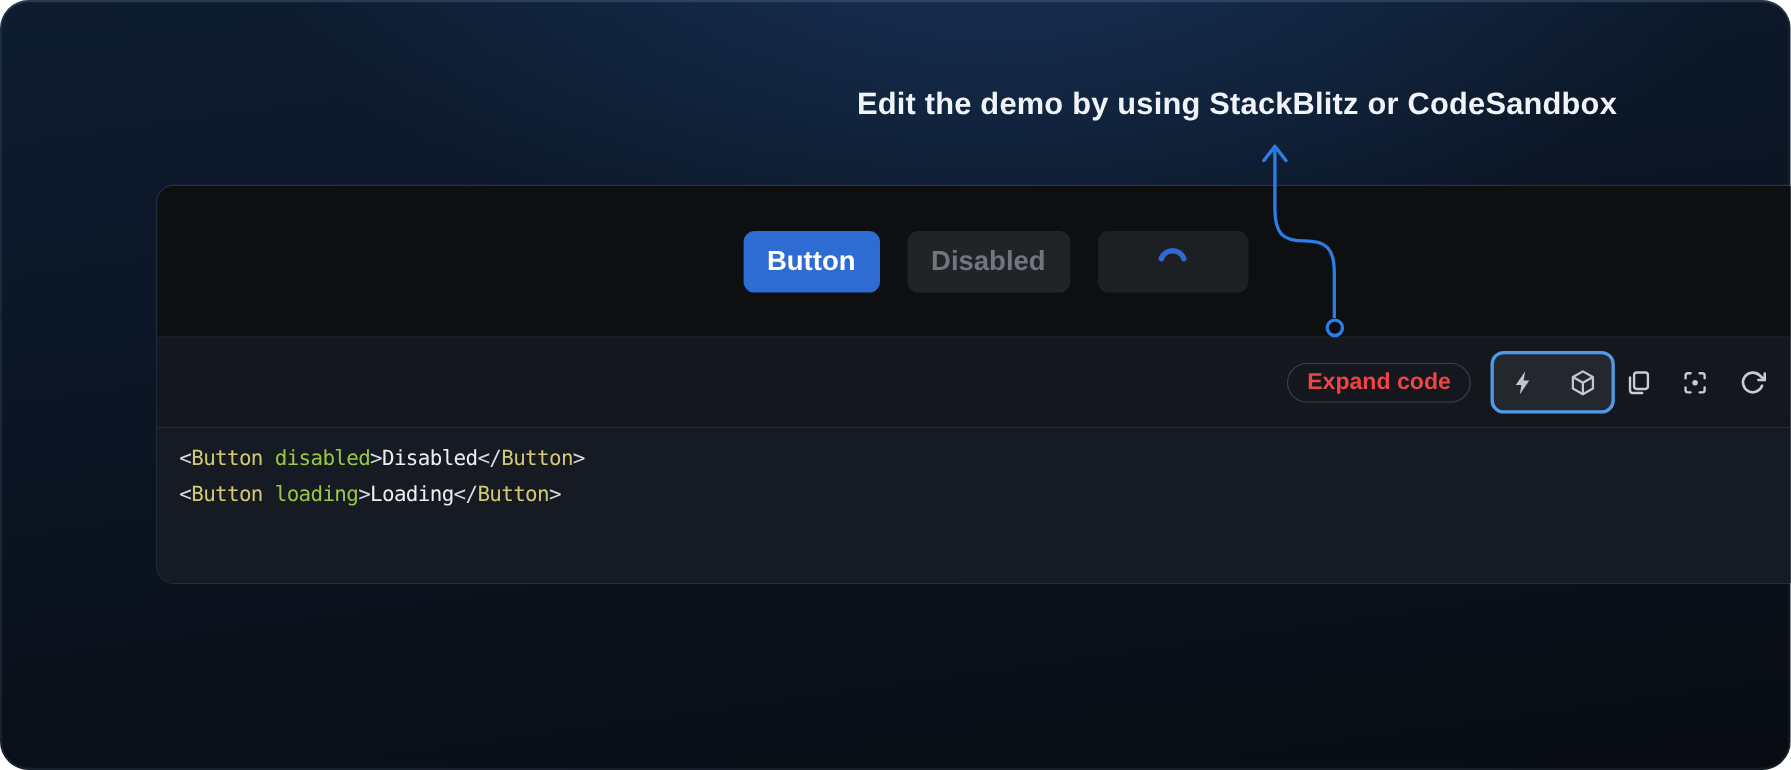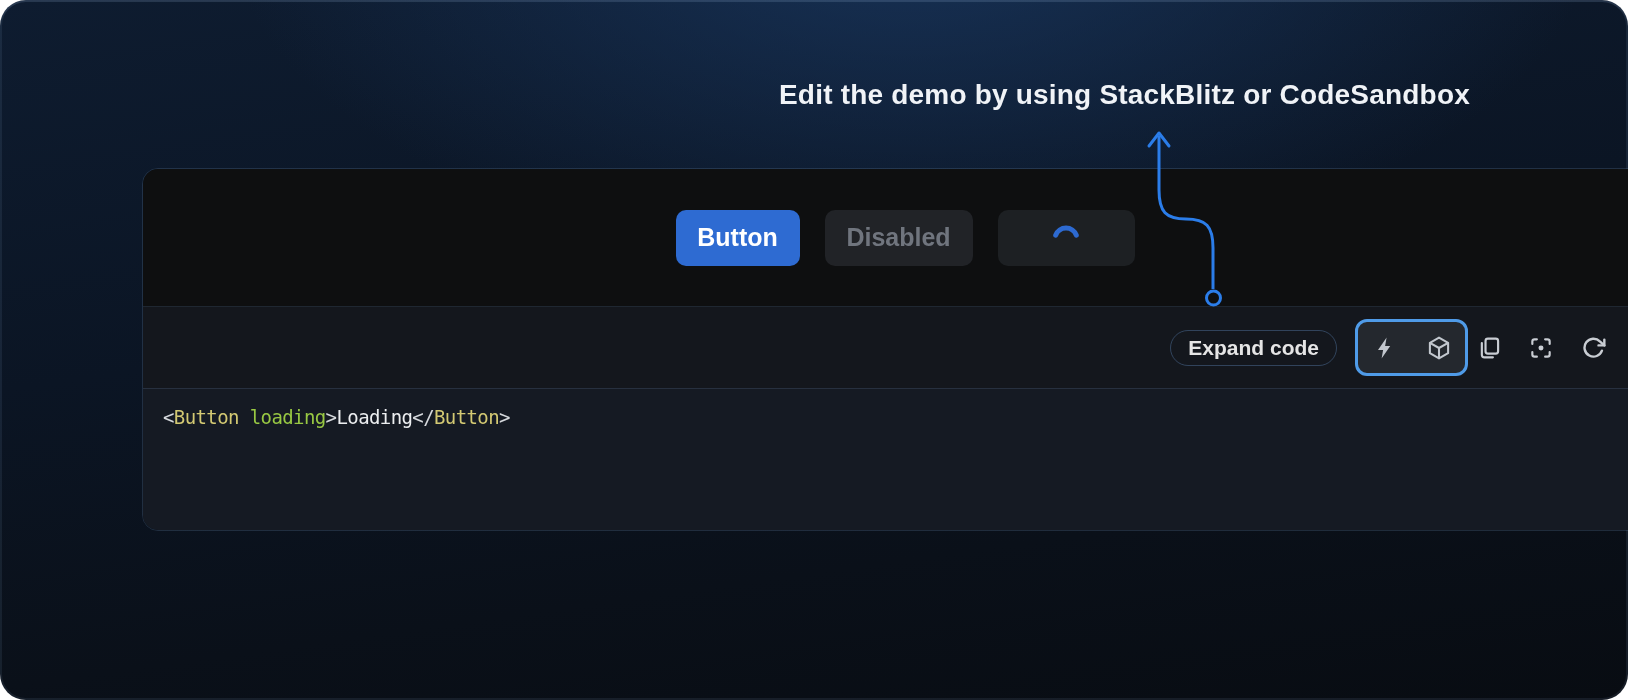--- a/index.html
+++ b/index.html
@@ -32,21 +32,21 @@
   .btn-disabled{width:148px;background:#212327;color:#70757e;margin-right:25px;}
   .btn-loading{width:137px;background:#1d2023;cursor:pointer;}
   .spinner{width:28px;height:28px;margin-top:-10px;}
   
   .demo-toolbar{
     height:82px;background:#14171d;border-top:1px solid #1f2731;box-sizing:border-box;
     display:flex;align-items:center;justify-content:flex-end;padding-right:23px;flex:0 0 auto;
   }
   .expand-pill{
     height:36px;padding:0 17px;border-radius:18px;background:transparent;
-    border:1.5px solid rgba(84,122,168,.45);color:#e5e5e5;font-size:21px;font-weight:600;
+    border:1.5px solid rgba(84,122,168,.45);color:#ef4444;font-size:21px;font-weight:600;
     font-family:"Liberation Sans",sans-serif;display:flex;align-items:center;cursor:pointer;
   }
   .highlight-group{
     margin-left:18px;width:113px;height:57px;box-sizing:border-box;
     border:3px solid #4f9be8;border-radius:12px;background:#24282e;
     display:flex;align-items:center;justify-content:center;gap:28px;
   }
   .icon-btn{background:none;border:none;padding:0;margin:0;width:26px;height:26px;
             display:flex;align-items:center;justify-content:center;cursor:pointer;}
   .tb-gap{margin-left:26px;}
@@ -131,20 +131,21 @@
       <button class="icon-btn tb-gap">
         <svg width="26" height="26" viewBox="0 0 24 24" fill="#c9cdd3">
           <circle cx="12" cy="5.2" r="2.1"></circle>
           <circle cx="12" cy="12" r="2.1"></circle>
           <circle cx="12" cy="18.8" r="2.1"></circle>
         </svg>
       </button>
     </div>
 
     <div class="code-section">
+      <div class="code-line"><span class="tok-punct">&lt;</span><span class="tok-tag">Button</span><span class="tok-plain"> </span><span class="tok-attr">disabled</span><span class="tok-punct">&gt;</span><span class="tok-text">Disabled</span><span class="tok-punct">&lt;/</span><span class="tok-tag">Button</span><span class="tok-punct">&gt;</span></div>
       <div class="code-line"><span class="tok-punct">&lt;</span><span class="tok-tag">Button</span><span class="tok-plain"> </span><span class="tok-attr">loading</span><span class="tok-punct">&gt;</span><span class="tok-text">Loading</span><span class="tok-punct">&lt;/</span><span class="tok-tag">Button</span><span class="tok-punct">&gt;</span></div>
 
       <button class="code-copy-btn">
         <svg width="26" height="26" viewBox="0 0 24 24" fill="none" stroke="#858b94" stroke-width="2" stroke-linecap="round" stroke-linejoin="round">
           <rect x="8.8" y="3.4" width="11.6" height="13.8" rx="2.2"></rect>
           <path d="M15.6 20.6 H7.8 a2.4 2.4 0 0 1 -2.4 -2.4 V7.4"></path>
         </svg>
       </button>
     </div>
   </div>

